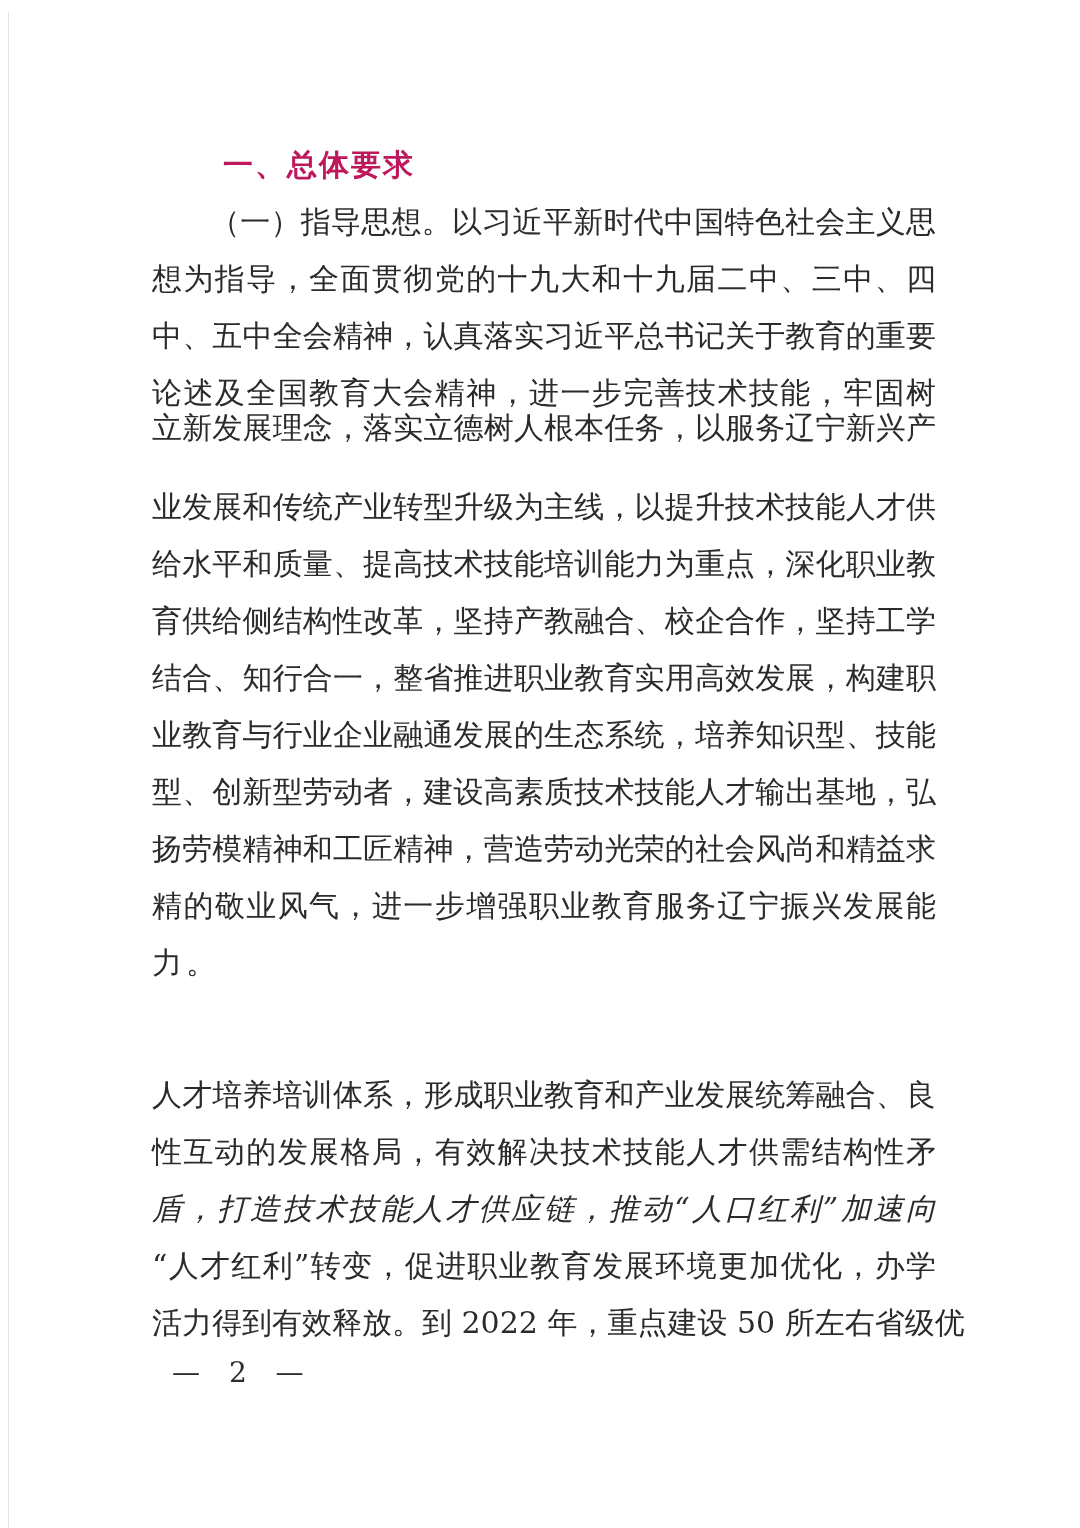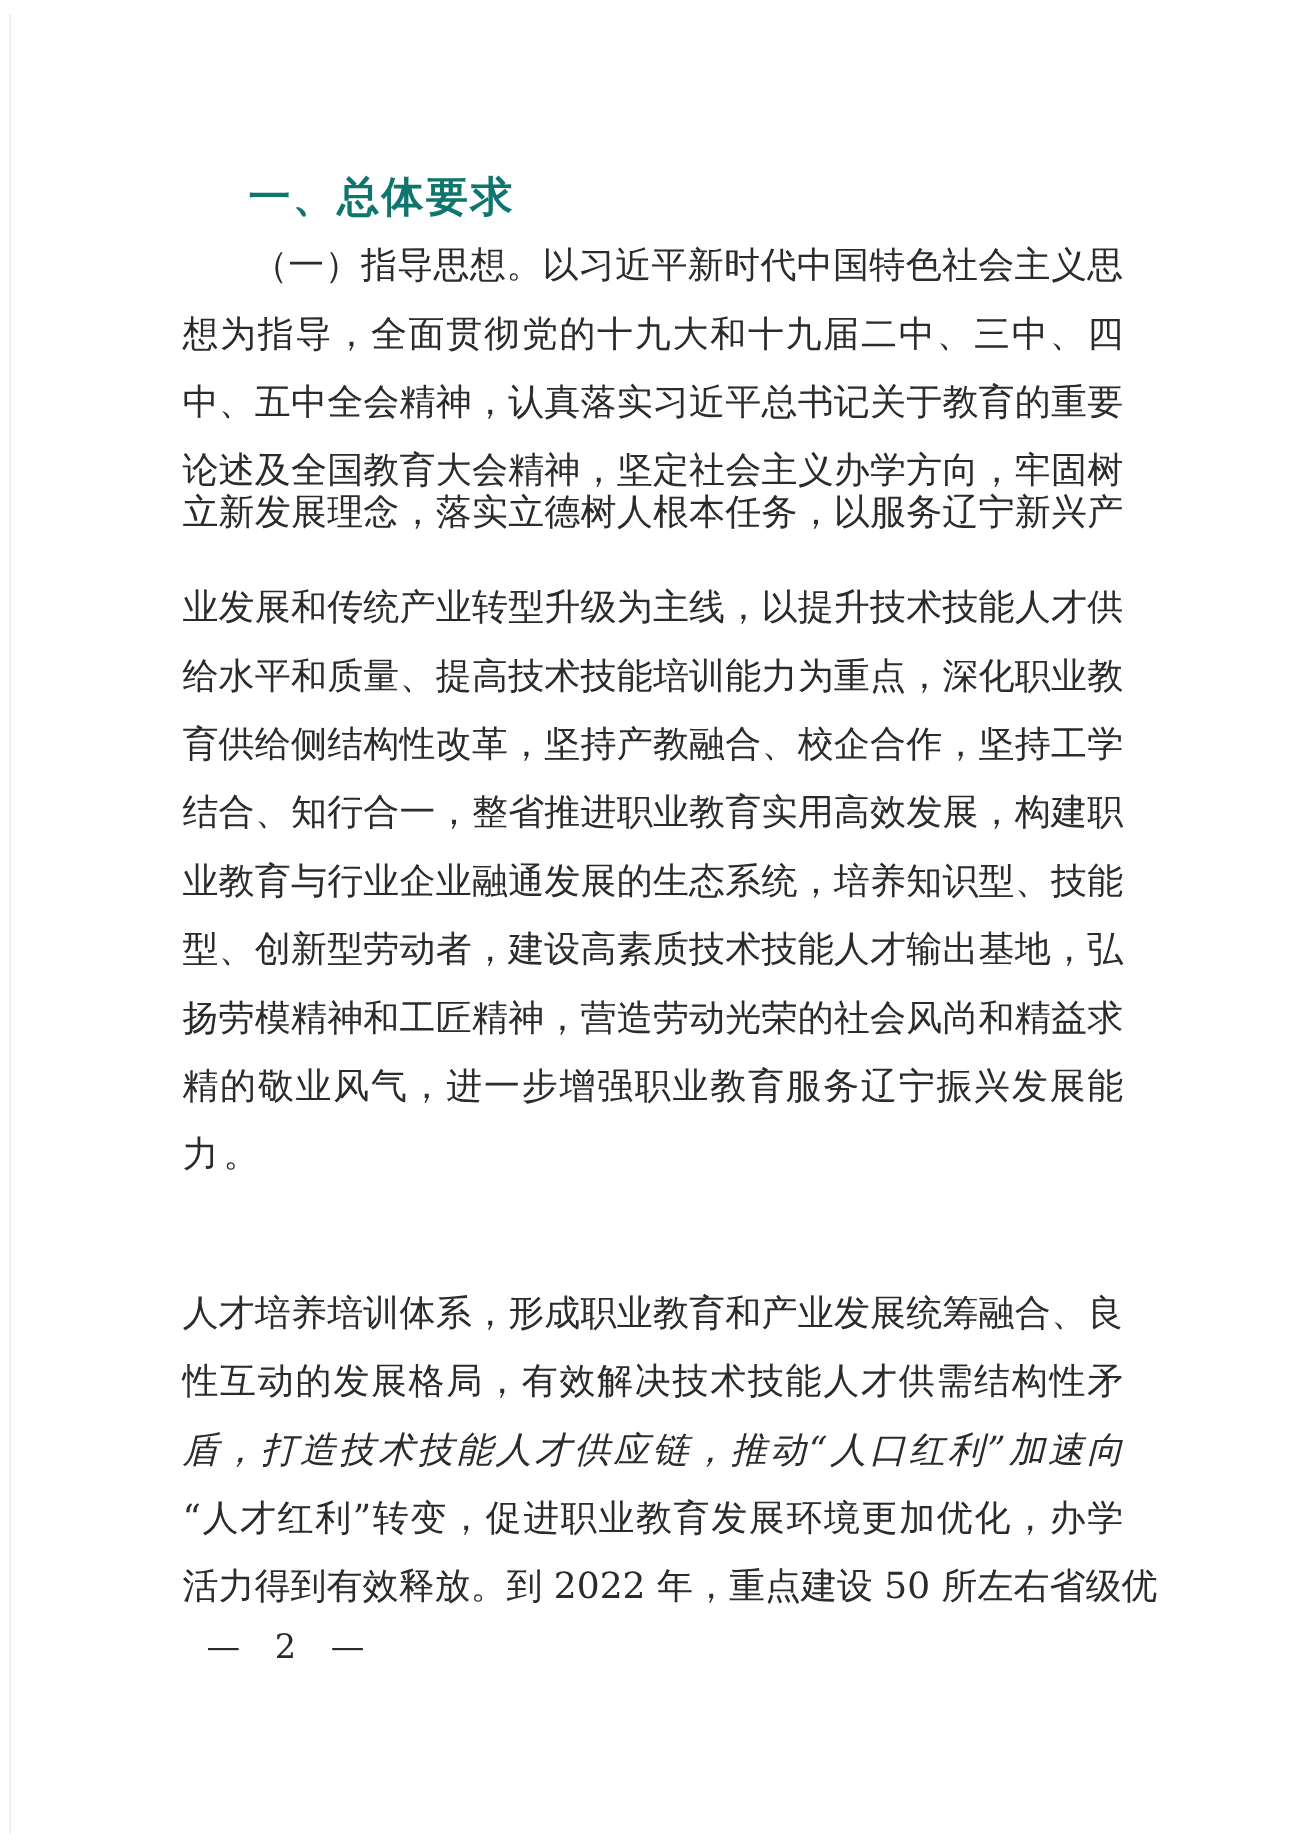--- a/index.html
+++ b/index.html
@@ -25,28 +25,28 @@
   }
   .page {
     position: absolute;
     left: 0;
     top: 0;
     width: 1080px;
     height: 1528px;
   }
   .heading {
     position: absolute;
-    left: 207px;
+    left: 223px;
     top: 146px;
-    font-size: 35px;
+    font-size: 30px;
     line-height: 38px;
     font-weight: bold;
     font-family: "DejaVu Sans", "Liberation Sans", sans-serif;
     letter-spacing: 2px;
-    color: #0f766e;
+    color: #be185d;
     white-space: nowrap;
   }
   .line {
     position: absolute;
     left: 152px;
     width: 784px;
     height: 40px;
     font-size: 30px;
     line-height: 40px;
     white-space: nowrap;
@@ -82,21 +82,21 @@
 
 <div class="edge-line"></div>
 
 <div class="page">
 
   <div class="heading">一、总体要求</div>
 
   <div class="line indent" style="top:202px;"><span class="lead">（一）指导思想。</span><span>以习近平新时代中国特色社会主义思</span></div>
   <div class="line" style="top:259px;">想为指导，全面贯彻党的十九大和十九届二中、三中、四</div>
   <div class="line" style="top:316px;">中、五中全会精神，认真落实习近平总书记关于教育的重要</div>
-  <div class="line" style="top:373px;">论述及全国教育大会精神，坚定社会主义办学方向，牢固树</div>
+  <div class="line" style="top:373px;">论述及全国教育大会精神，进一步完善技术技能，牢固树</div>
   <div class="line" style="top:408px;">立新发展理念，落实立德树人根本任务，以服务辽宁新兴产</div>
   <div class="line" style="top:487px;">业发展和传统产业转型升级为主线，以提升技术技能人才供</div>
   <div class="line" style="top:544px;">给水平和质量、提高技术技能培训能力为重点，深化职业教</div>
   <div class="line" style="top:601px;">育供给侧结构性改革，坚持产教融合、校企合作，坚持工学</div>
   <div class="line" style="top:658px;">结合、知行合一，整省推进职业教育实用高效发展，构建职</div>
   <div class="line" style="top:715px;">业教育与行业企业融通发展的生态系统，培养知识型、技能</div>
   <div class="line" style="top:772px;">型、创新型劳动者，建设高素质技术技能人才输出基地，弘</div>
   <div class="line" style="top:829px;">扬劳模精神和工匠精神，营造劳动光荣的社会风尚和精益求</div>
   <div class="line" style="top:886px;">精的敬业风气，进一步增强职业教育服务辽宁振兴发展能</div>
   <div class="line last" style="top:943px;">力。</div>

